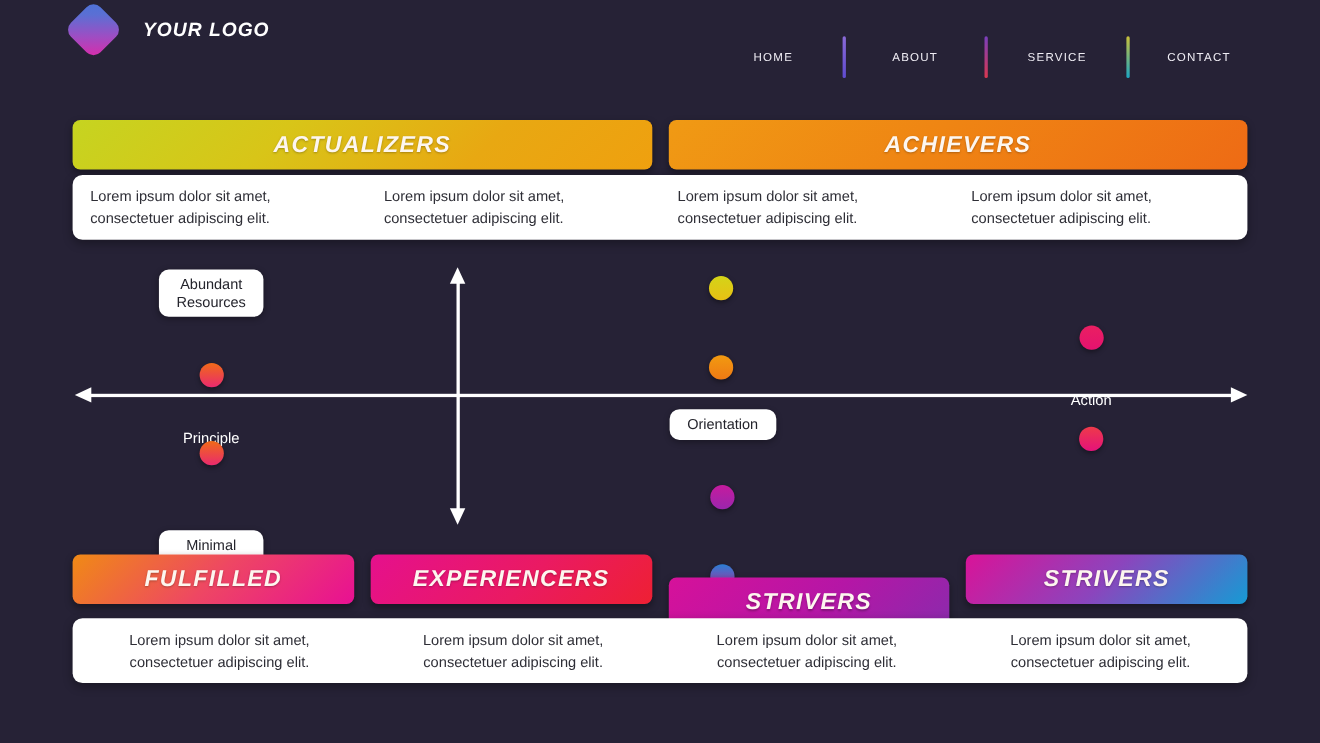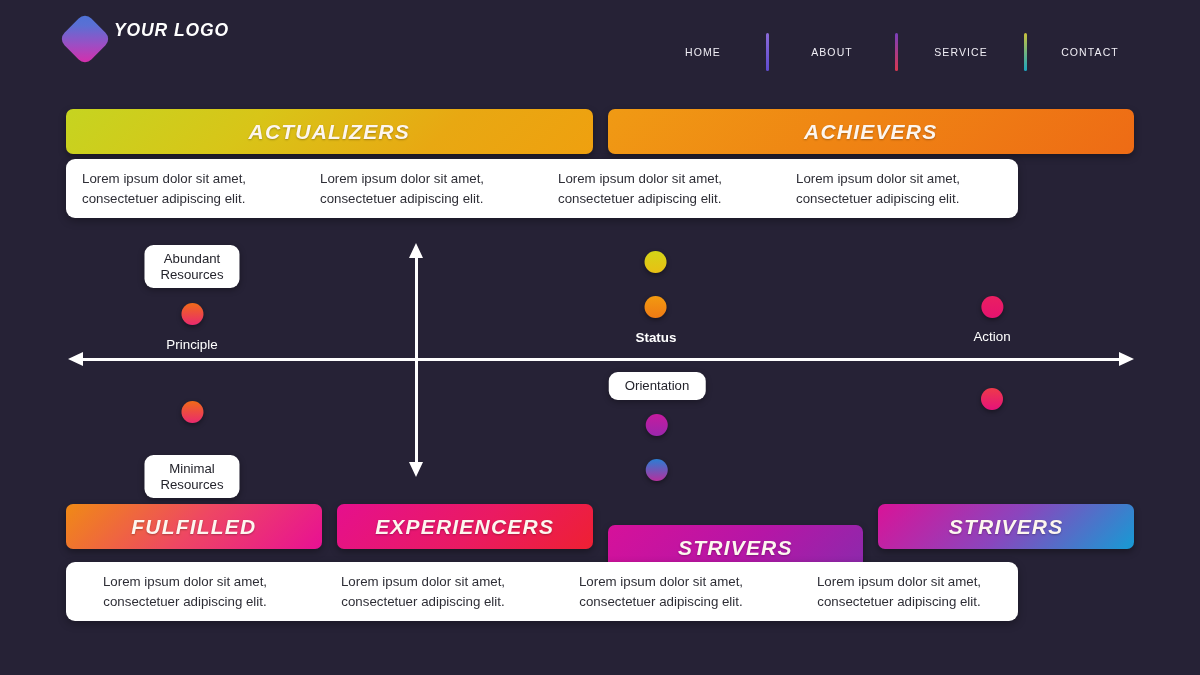--- a/index.html
+++ b/index.html
@@ -19,23 +19,24 @@
   
   .header {
     position: absolute;
     top: 0; left: 0;
     width: 1200px;
     height: 90px;
   }
   .logo-group {
     position: absolute;
     left: 66px;
-    top: 20px;
-    display: flex;
-    gap: 10px;
+    top: 8px;
+    display: flex;
+    align-items: center;
+    gap: 26px;
   }
   .logo-mark {
     width: 38px;
     height: 38px;
     border-radius: 9px;
     transform: rotate(45deg);
     background: linear-gradient(135deg, #4a74d8 0%, #5b6fd4 25%, #9b4fc4 60%, #e028a8 100%);
   }
   .logo-text {
     font-size: 17.5px;
@@ -94,21 +95,21 @@
     color: #fdf6ef;
     text-shadow: 0 1px 2px rgba(0,0,0,0.28);
     box-shadow: 0 3px 7px rgba(0,0,0,0.35);
     white-space: nowrap;
   }
 
   
   .desc-panel {
     position: absolute;
     left: 66px;
-    width: 952px;
+    width: 1068px;
     background: #ffffff;
     border-radius: 9px;
     display: flex;
     box-shadow: 0 3px 9px rgba(0,0,0,0.3);
   }
   .desc-panel.top { top: 159px; height: 59px; }
   .desc-panel.bottom { top: 562px; height: 59px; }
   .desc-cell {
     flex: 1 1 0;
     display: flex;
@@ -188,20 +189,21 @@
     border-top: 15px solid #ffffff;
   }
 
   
   .marker {
     position: absolute;
     display: flex;
     flex-direction: column;
     align-items: center;
     transform: translateX(-50%);
+    gap: 27px;
   }
   .chip {
     background: #ffffff;
     color: #24242c;
     border-radius: 9px;
     font-size: 13.2px;
     line-height: 1.18;
     text-align: center;
     padding: 6px 16px;
     box-shadow: 0 2px 6px rgba(0,0,0,0.32);

